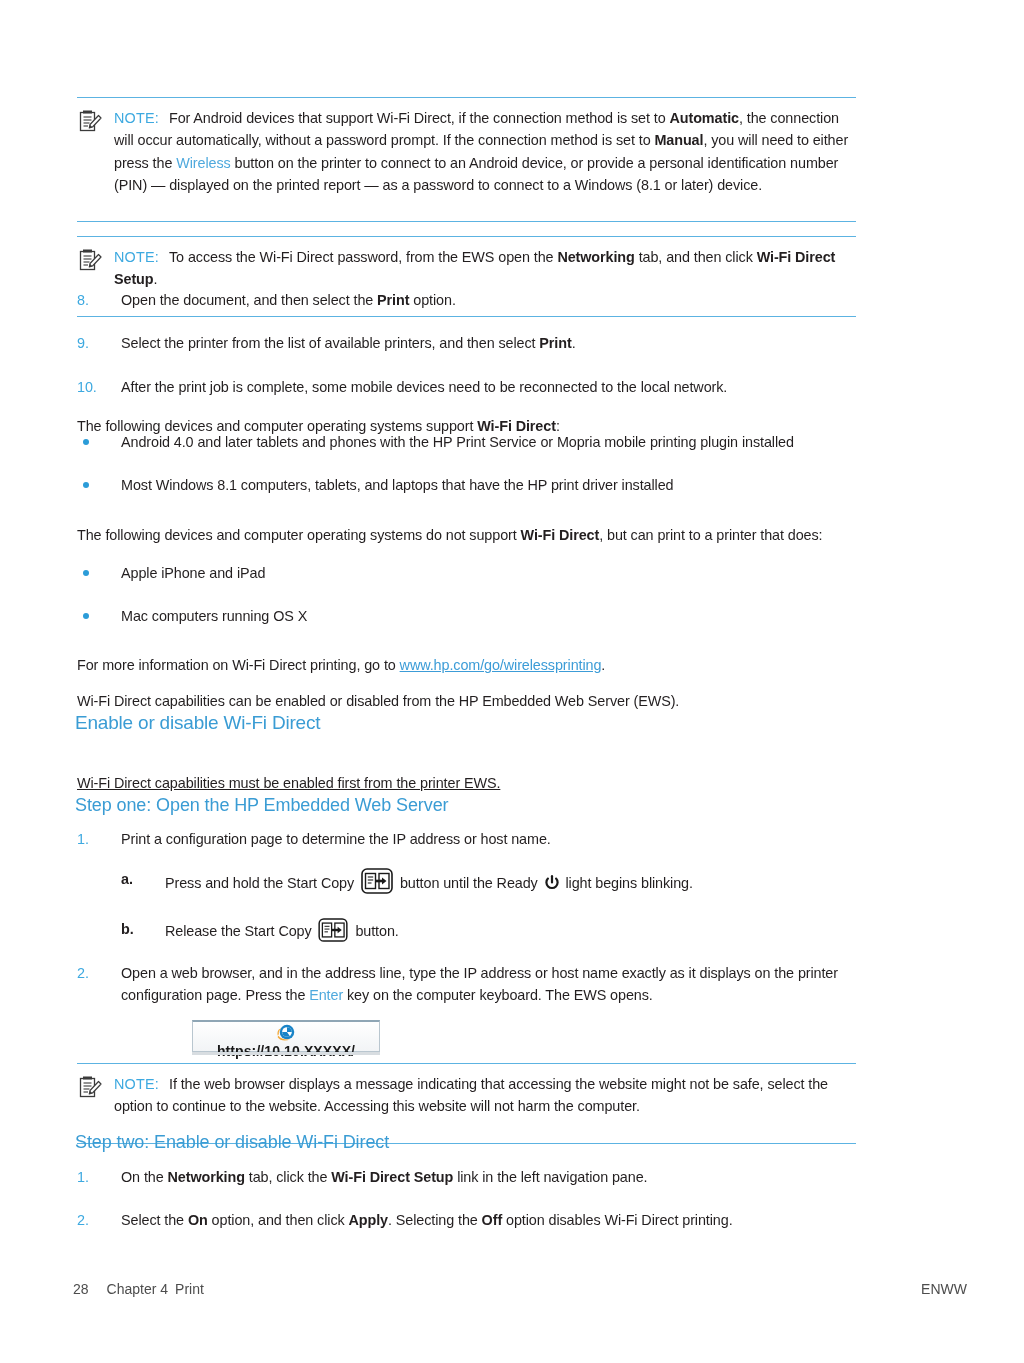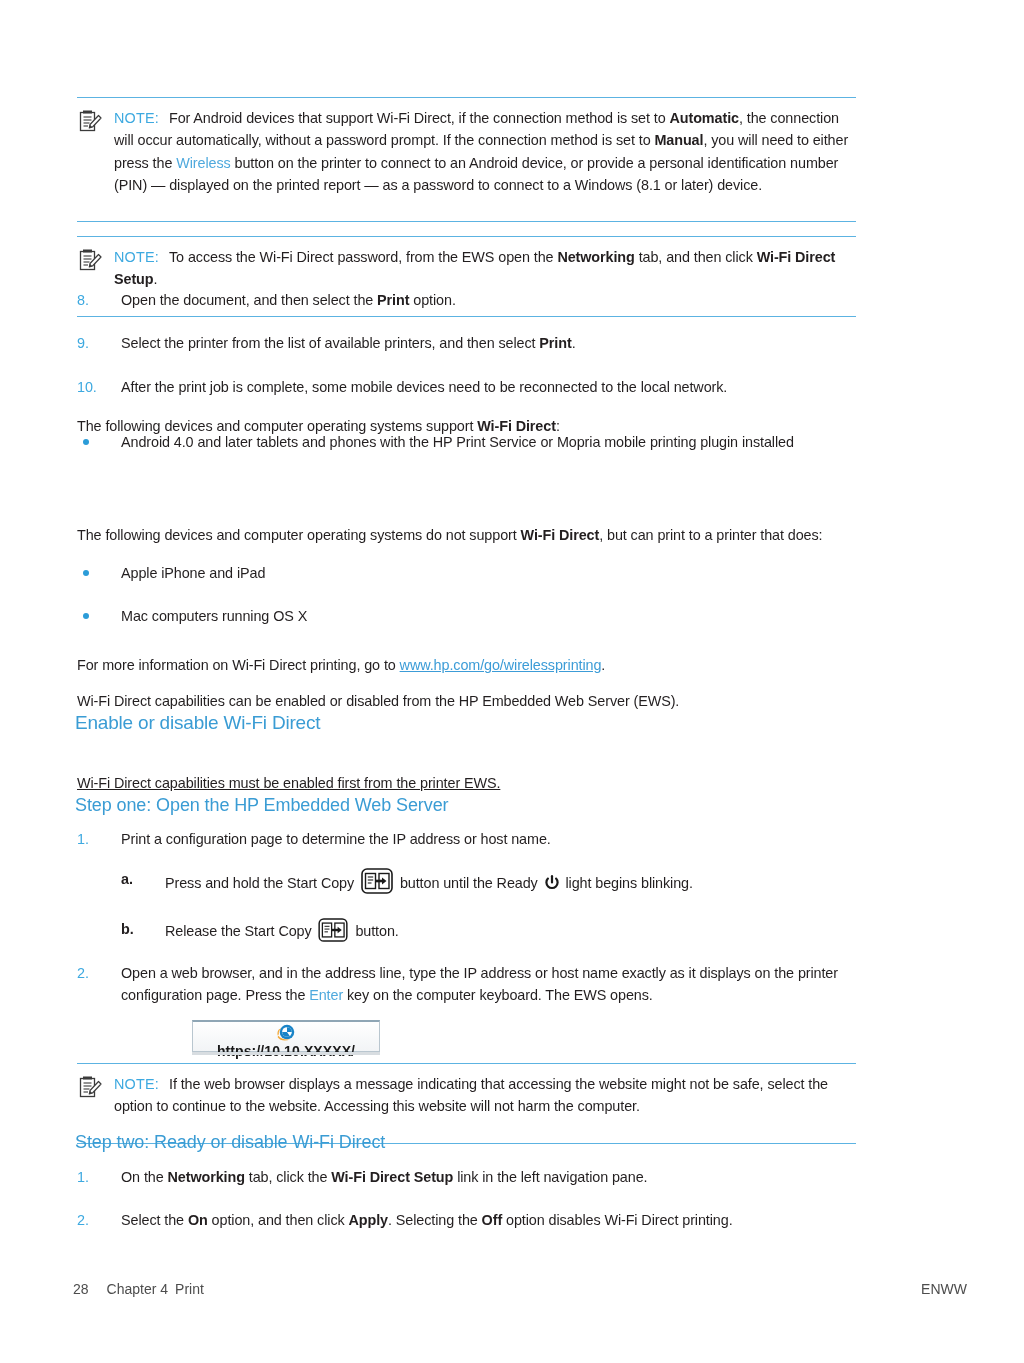--- a/index.html
+++ b/index.html
@@ -253,20 +253,24 @@
   </div>
 
   <div class="para body-text" style="position:absolute;top:394px;">
     <span>The following devices and computer operating systems support </span><b>Wi-Fi Direct</b><span>:</span>
   </div>
 
   <div class="blist body-text" style="position:absolute;top:410px;">
     <div class="bli">
       <span class="bullet-dot"></span>
       <span>Android 4.0 and later tablets and phones with the HP Print Service or Mopria mobile printing plugin installed</span>
+    </div>
+    <div class="bli">
+      <span class="bullet-dot"></span>
+      <span>Most Windows 8.1 computers, tablets, and laptops that have the HP print driver installed</span>
     </div>
   </div>
 
   <div class="para body-text" style="position:absolute;top:503px;">
     <span>The following devices and computer operating systems do not support </span><b>Wi-Fi Direct</b><span>, but can print to a printer that does:</span>
   </div>
 
   <div class="blist body-text" style="position:absolute;top:541px;">
     <div class="bli">
       <span class="bullet-dot"></span>
@@ -366,21 +370,21 @@
         <rect x="6" y="1.5" width="9" height="3" fill="#3b3b3b"></rect>
         <path d="M13 15.5 L21.5 6.5 L24 9 L15.5 18 L12.3 19 Z" fill="#ffffff" stroke="#3b3b3b" stroke-width="1.2" stroke-linejoin="round"></path>
         <path d="M12.3 19 L13 15.8 L15.2 18 Z" fill="#3b3b3b"></path>
       </svg>
     </span>
     <div class="note-inner">
       <span class="note-label">NOTE:</span><span class="note-gap"></span><span>If the web browser displays a message indicating that accessing the website might not be safe, select the option to continue to the website. Accessing this website will not harm the computer.</span>
     </div>
   </div>
 
-  <h2 class="sub" style="position:absolute;left:75px;top:1132px;margin:0;">Step two: Ready or disable Wi-Fi Direct</h2>
+  <h2 class="sub" style="position:absolute;left:75px;top:1132px;margin:0;">Step two: Enable or disable Wi-Fi Direct</h2>
 
   <div class="olist body-text" style="position:absolute;top:1166px;">
     <div class="li" style="margin-top:0;">
       <span class="marker">1.</span>
       <span><span>On the </span><b>Networking</b><span> tab, click the </span><b>Wi-Fi Direct Setup</b><span> link in the left navigation pane.</span></span>
     </div>
     <div class="li" style="margin-top:21px;">
       <span class="marker">2.</span>
       <span><span>Select the </span><b>On</b><span> option, and then click </span><b>Apply</b><span>. Selecting the </span><b>Off</b><span> option disables Wi-Fi Direct printing.</span></span>
     </div>

